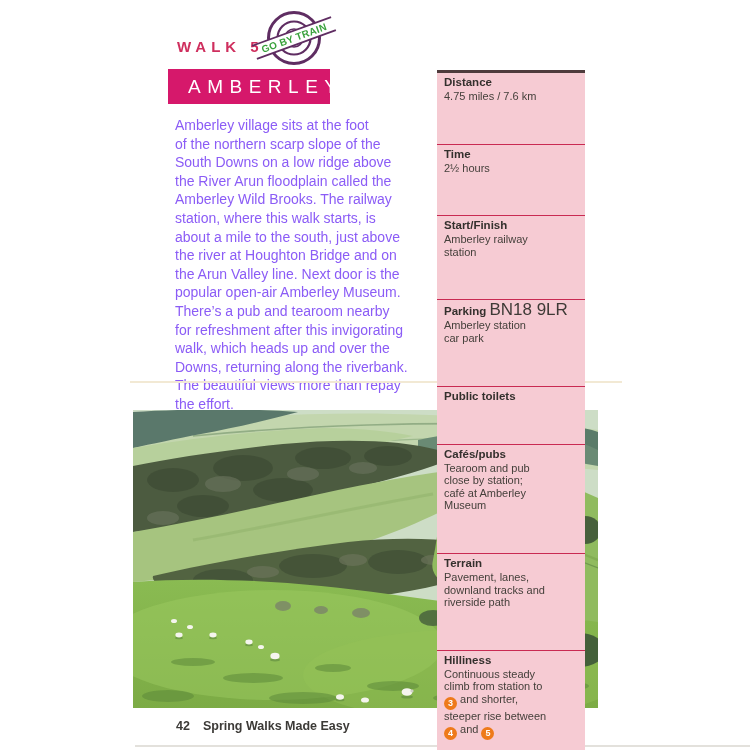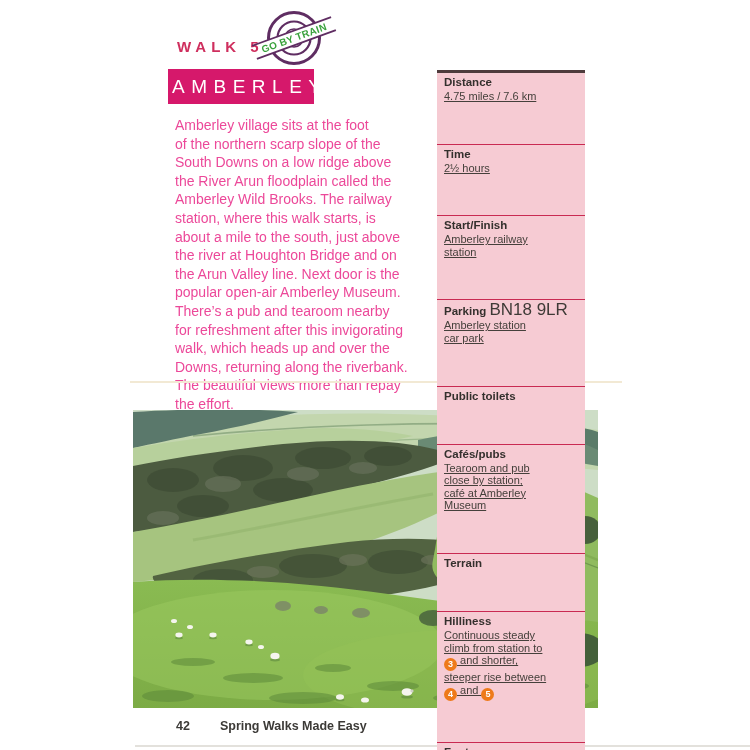--- a/index.html
+++ b/index.html
@@ -5,46 +5,46 @@
   html,body { margin:0; padding:0; background:#ffffff; }
   body { width:750px; height:750px; font-family:"Liberation Sans", sans-serif; }
   .page { position:relative; width:750px; height:750px; overflow:hidden; background:#fff; }
 
   .walk-label { position:absolute; left:177px; top:38px; font-size:15px; font-weight:bold;
                 letter-spacing:5px; color:#cf2f5e;text-align:right; }
   .logo { position:absolute; left:250px; top:0px; width:90px; height:70px; }
 
   .title-box { position:absolute; left:168px; top:69px; width:142px; height:35px;
                background:#d6186b; color:#fff; font-size:19px; letter-spacing:6.5px;
-               display:flex; align-items:center; padding-left:4px; font-weight:normal; }
+               display:flex; align-items:center; padding-left:20px; font-weight:normal; }
 
   .intro { position:absolute; left:175px; top:116px; width:292px; font-size:14px;
-           line-height:18.6px; color:#ec4899; white-space:pre-line; }
+           line-height:18.6px; color:#8b5cf6; white-space:pre-line; }
 
   .accent-line { position:absolute; left:130px; top:381px; width:492px; height:2px;
                  background:#f2e9d4; z-index:0; }
 
   .photo { position:absolute; left:133px; top:410px; width:465px; height:298px; z-index:1; }
   .photo svg { display:block; width:100%; height:100%; }
 
   .panel { position:absolute; left:437px; top:70px; width:148px; background:#f6cbd3;
            border-top:3px solid #4e3b3c; z-index:2; }
   .section { padding:3px 6px 5px 7px; }
   .section + .section { border-top:1.6px solid #c92a52;margin-top:36px; }
   .sec-h { font-weight:bold; font-size:11.5px; color:#34302d; line-height:13px; }
   .inline-val { font-weight:normal; font-size:17px; color:#3e3a36; }
-  .sec-v { font-size:11px; line-height:12.6px; color:#45403b; white-space:pre-line; margin-top:1px;text-decoration:underline; }
+  .sec-v { font-size:11px; line-height:12.6px; color:#45403b; white-space:pre-line; margin-top:1px; }
   .badge { display:inline-block; width:13px; height:13px; border-radius:50%; background:#ee7a1a;
            color:#fff; font-size:9px; font-weight:bold; text-align:center; line-height:13px;
            vertical-align:-3px; }
   .foot-row { display:flex; align-items:flex-end; gap:4px; height:15px; font-size:11px; color:#45403b; }
   .foot-icons { display:flex; gap:3px; align-items:center; }
 
   .footer { position:absolute; left:176px; top:719px; font-size:12.5px; font-weight:bold;
-            color:#3c3a37; display:flex; gap:30px; }
+            color:#3c3a37; display:flex; gap:13px; }
   .bottom-rule { position:absolute; left:135px; top:745px; width:615px; height:2px; background:#e3e1dc; }
 </style>
 </head>
 <body>
 
 <div class="page">
 
   <div class="walk-label">WALK 5</div>
 
   <svg class="logo" viewBox="0 0 90 70">
@@ -216,20 +216,23 @@
     <div class="section">
       <div class="sec-h">Cafés/pubs</div>
       <div class="sec-v">Tearoom and pub
 close by station;
 café at Amberley
 Museum</div>
     </div>
 
     <div class="section">
       <div class="sec-h">Terrain</div>
+      <div class="sec-v">Pavement, lanes,
+downland tracks and
+riverside path</div>
     </div>
 
     <div class="section">
       <div class="sec-h">Hilliness</div>
       <div class="sec-v"><span>Continuous steady
 climb from station to
 </span><span class="badge">3</span><span> and shorter,
 steeper rise between
 </span><span class="badge">4</span><span> and </span><span class="badge">5</span></div>
     </div>

